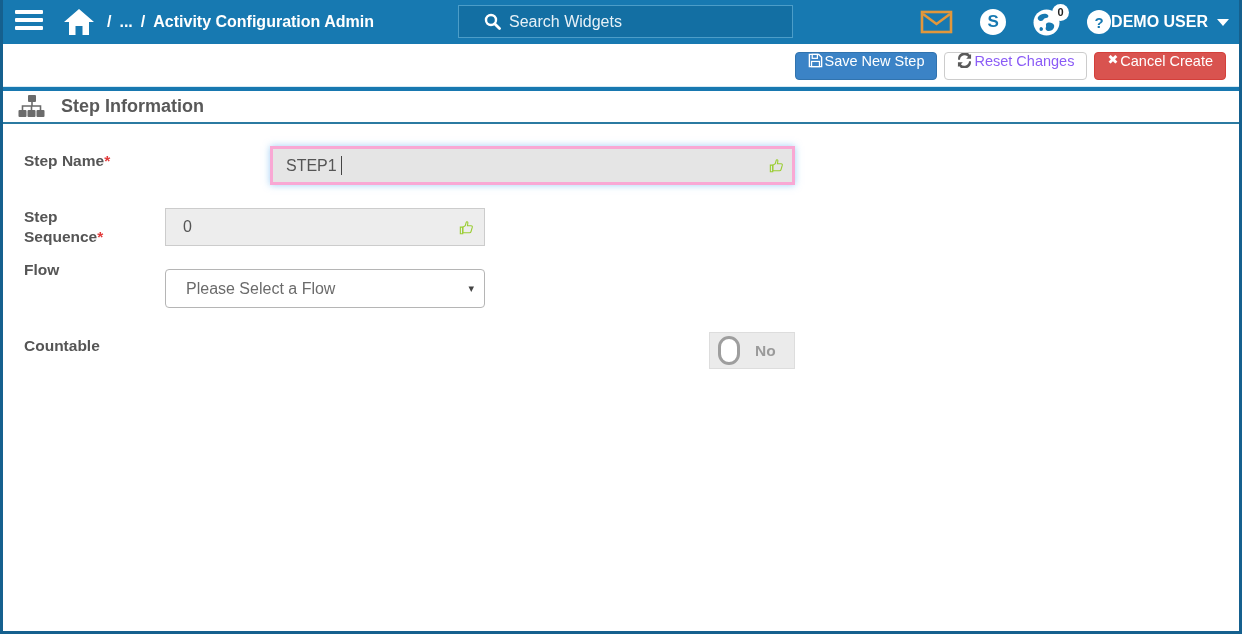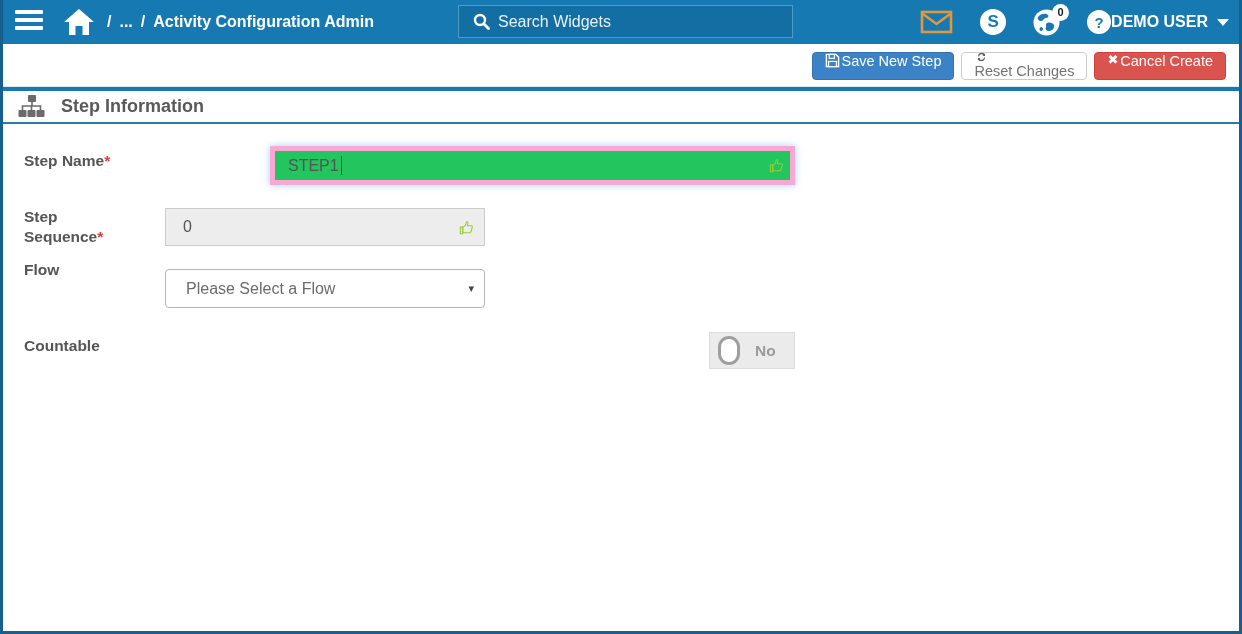--- a/index.html
+++ b/index.html
@@ -12,21 +12,21 @@
 
   
   .topbar { position:relative; height:44px; background:#1779B1; }
   .hamburger { position:absolute; left:12px; top:10px; width:28px; height:24px; cursor:pointer; }
   .hamburger span { display:block; height:4px; background:#fff; border-radius:1px; margin-bottom:4px; }
   .home-btn { position:absolute; left:60px; top:7px; width:32px; height:30px; cursor:pointer; }
   .breadcrumb { position:absolute; left:104px; top:0; height:44px; display:flex; align-items:center; gap:8px;
     color:#fff; font-size:16px; font-weight:bold; }
   .crumb { cursor:pointer; }
   .search-box { position:absolute; left:455px; top:5px; width:335px; height:33px;
-    background:#136FA3; border:1px solid #4C9DC8; display:flex; align-items:center; padding:0 8px; }
+    background:#136FA3; border:1px solid #4C9DC8; display:flex; align-items:center; padding:0 19px; }
   .search-box svg { flex:0 0 auto; margin:0 8px 0 6px; }
   .search-input { flex:1; background:transparent; border:none; outline:none; color:#fff; font-size:16px;
     font-family:"Liberation Sans","DejaVu Sans",sans-serif; }
   .search-input::placeholder { color:#f2f8fc; opacity:.95; }
   .top-icons { position:absolute; right:10px; top:0; height:44px; display:flex; align-items:center; }
   .icon-slot { position:relative; margin-left:27px; display:flex; align-items:center; cursor:pointer; }
   .circle-ic { width:26px; height:26px; border-radius:50%; background:#fff; color:#1779B1;
     display:flex; align-items:center; justify-content:center; font-weight:bold; }
   .badge { position:absolute; top:-5px; right:-9px; width:17px; height:17px; border-radius:50%;
     background:#fff; color:#222; font-size:11px; font-weight:bold; display:flex; align-items:center; justify-content:center; }
@@ -34,36 +34,36 @@
     font-size:16px; font-weight:bold; cursor:pointer; }
   .caret-down { width:0; height:0; border-left:6px solid transparent; border-right:6px solid transparent;
     border-top:7px solid #fff; }
 
   
   .toolbar { height:43px; background:#fff; border-bottom:1px solid #D8EAF4; position:relative; }
   .toolbar-buttons { position:absolute; right:13px; top:8px; display:flex; gap:7px; }
   .btn { display:inline-flex; align-items:flex-start; gap:2px; height:28px; padding:0 12px;
     border-radius:4px; font-size:14.5px; cursor:pointer; white-space:nowrap; }
   .btn-save { background:#3B83C6; border:1px solid #3173AE; color:#fff; }
-  .btn-reset { background:#fff; border:1px solid #CCCCCC; color:#737373;flex-direction:column; }
+  .btn-reset { background:#fff; border:1px solid #CCCCCC; color:#8b5cf6; }
   .btn-cancel { background:#D9534F; border:1px solid #D43F3A; color:#fff; }
   .x-glyph { font-size:13px; line-height:1; }
   .blue-bar { height:4px; background:#1878B0; }
 
   
   .section-header { height:33px; display:flex; align-items:center; padding-left:15px; gap:16px;
     border-bottom:2px solid #2B7AA1; background:#fff; }
   .section-title { font-size:18px; font-weight:bold; color:#595959; }
 
   
   .form-area { position:relative; height:438px; background:#fff; }
   .f-label { position:absolute; left:21px; width:118px; font-size:15.5px; font-weight:bold; color:#555; line-height:20px; }
   .req { color:#E23B3B; }
   .name-wrap { position:absolute; left:267px; top:22px; width:525px; height:39px; }
-  .input-focus { width:100%; height:100%; border:5px solid #f9a8d4; background:#22c55e;
+  .input-focus { width:100%; height:100%; border:3px solid #f9a8d4; background:#e5e5e5;
     box-shadow:0 0 7px rgba(82,168,236,.55); font-size:16px; color:#555; padding:0 30px 0 13px;
     font-family:"Liberation Sans","DejaVu Sans",sans-serif; outline:none; }
   .text-caret { position:absolute; left:71px; top:10px; width:1px; height:19px; background:#444; }
   .thumb-ic { position:absolute; right:9px; top:10px; }
   .seq-wrap { position:absolute; left:162px; top:84px; width:320px; height:38px; }
   .input-disabled { width:100%; height:100%; border:1px solid #CCCCCC; background:#EDEDED;
     font-size:16px; color:#555; padding:0 30px 0 17px; font-family:"Liberation Sans","DejaVu Sans",sans-serif; }
   .flow-wrap { position:absolute; left:162px; top:145px; width:320px; height:39px; }
   .flow-select { width:100%; height:100%; border:1px solid #B5B5B5; background:#fff; color:#6b6b6b;
     font-size:16px; padding:0 28px 0 20px; appearance:none; -webkit-appearance:none;

